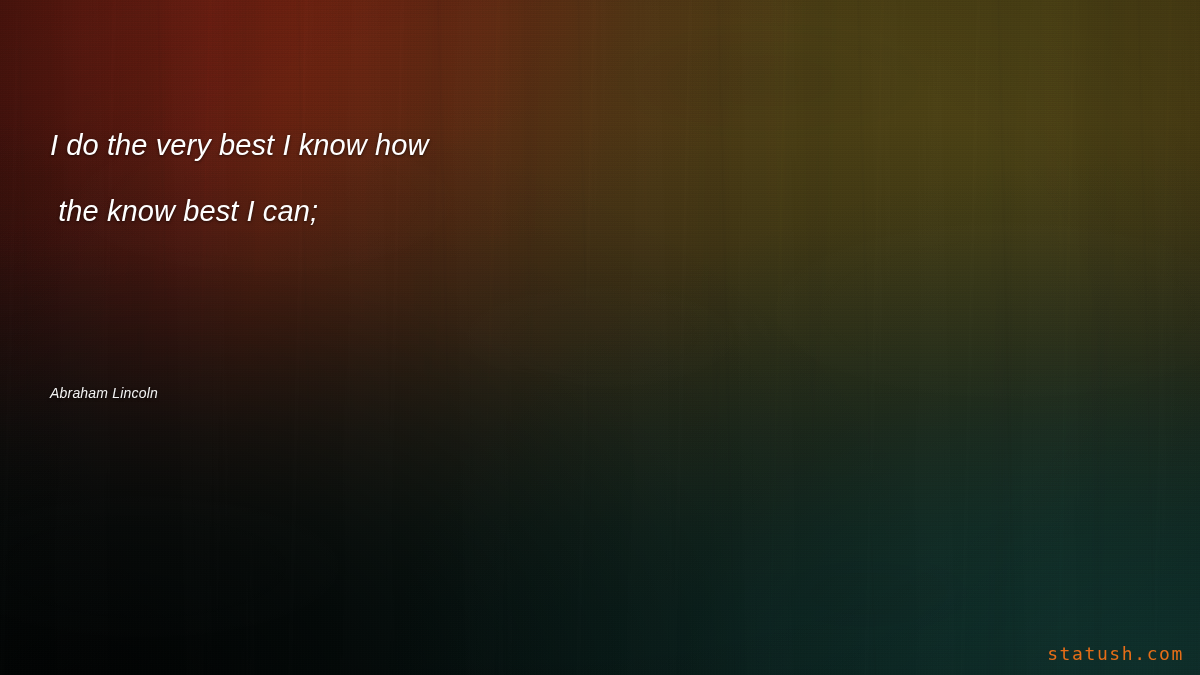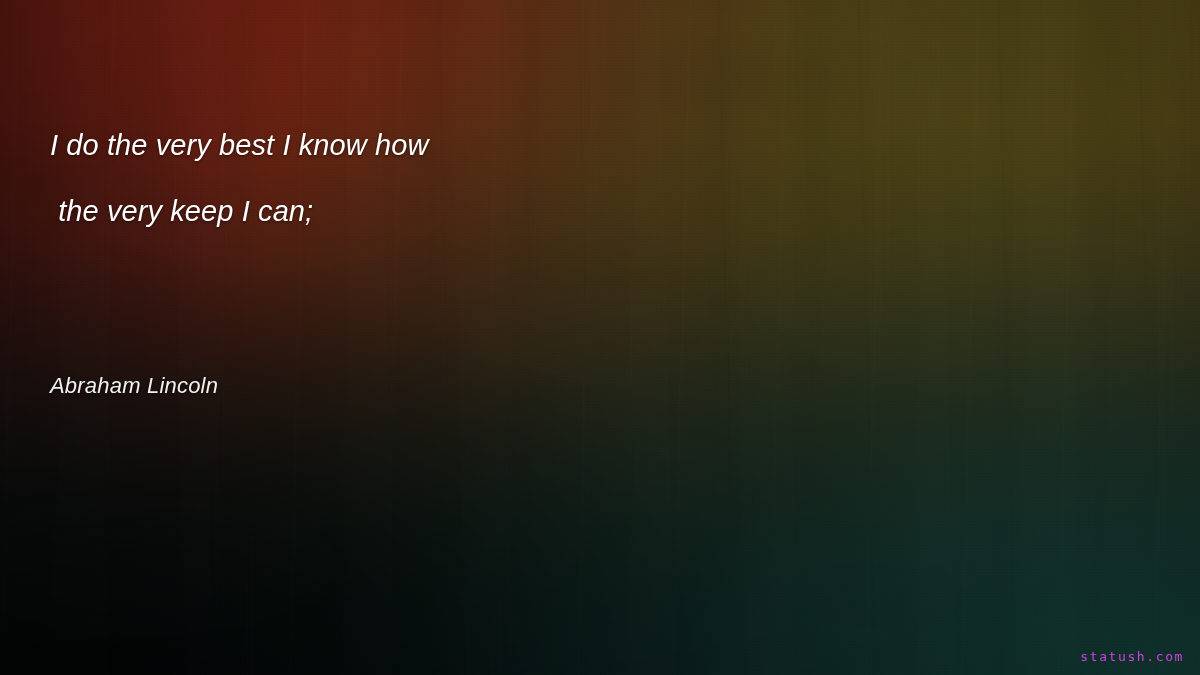--- a/index.html
+++ b/index.html
@@ -186,36 +186,36 @@
     font-weight: 400;
     line-height: 66px;
     letter-spacing: 0.1px;
     white-space: pre;
     text-shadow: 0 1px 3px rgba(0,0,0,0.55);
   }
 
   .author {
     position: absolute;
     left: 50px;
-    top: 373px;
+    top: 385px;
     color: #f2f2f2;
-    font-size: 22px;
+    font-size: 14px;
     font-style: italic;
     font-weight: 400;
     letter-spacing: 0.2px;
     text-shadow: 0 1px 3px rgba(0,0,0,0.55);
   }
 
   .watermark {
     position: absolute;
     right: 16px;
     bottom: 11px;
-    color: #d946ef;
+    color: #f97316;
     font-family: "DejaVu Sans Mono", "Liberation Mono", monospace;
-    font-size: 13px;
+    font-size: 18px;
     letter-spacing: 1.6px;
     opacity: 0.92;
   }
 </style>
 </head>
 <body>
 
 <div class="canvas">
 
   <div class="bg-base"></div>
@@ -227,21 +227,21 @@
   <div class="tex-lines"></div>
   <div class="tex-streaks"></div>
   <div class="tex-mottle"></div>
   <div class="tex-grain"></div>
   <div class="vignette"></div>
 
   <div class="content">
 
     <div class="quote-block">
       <div class="quote-line">I do the very best I know how</div>
-      <div class="quote-line"> the very keep I can;</div>
+      <div class="quote-line"> the know best I can;</div>
     </div>
 
     <div class="author">Abraham Lincoln</div>
 
     <div class="watermark">statush.com</div>
 
   </div>
 </div>
 
 </body></html>

